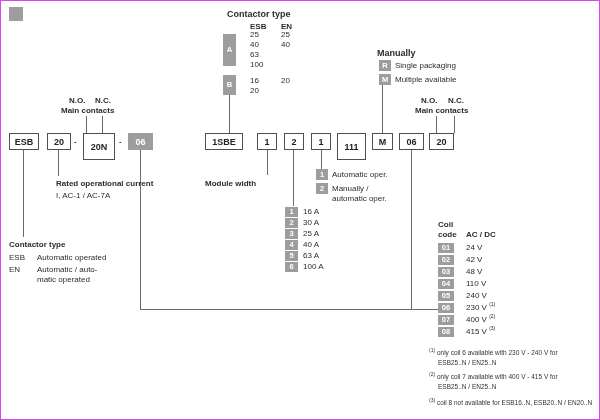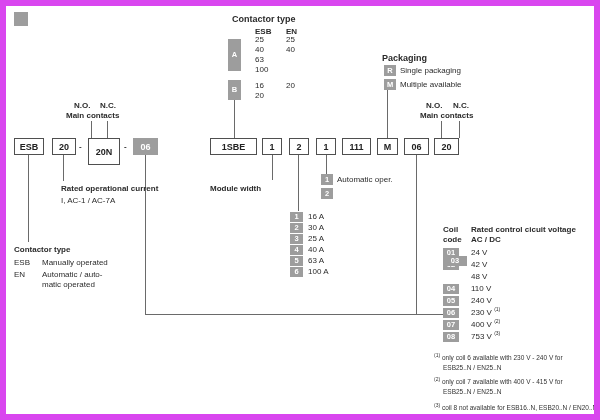--- a/index.html
+++ b/index.html
@@ -1,18 +1,18 @@
 <!DOCTYPE html>
 <html><head>
 <meta charset="utf-8">
 <style>
   *{margin:0;padding:0;box-sizing:border-box}
   html,body{background:#ececec}
   body{font-family:"Liberation Sans",sans-serif}
-  #canvas{position:relative;width:600px;height:420px;background:#ffffff;border:6px solid #d946ef;overflow:hidden;color:#2b2b2b}
+  #canvas{position:relative;width:600px;height:420px;background:#ffffff;border:1px solid #d946ef;overflow:hidden;color:#2b2b2b}
   .chip{position:absolute;background:#9d9d9d;color:#fff;font-weight:bold;font-size:7.5px;display:flex;align-items:center;justify-content:center;line-height:1}
   .codebox{position:absolute;border:1px solid #4f4f4f;background:#fff;color:#222;font-weight:bold;font-size:9px;display:flex;align-items:center;justify-content:center}
   .codebox.gray{background:#9d9d9d;border-color:#9d9d9d;color:#fff}
   .line{position:absolute;background:#6a6a6a}
   .t{position:absolute;font-size:8px;line-height:1.25;white-space:nowrap}
   .b{font-weight:bold}
   .wrap{white-space:normal}
   .fn{position:absolute;font-size:6.5px;color:#333;white-space:nowrap}
   sup{font-size:5px;vertical-align:super;line-height:0}
 </style>
@@ -33,21 +33,21 @@
   <div class="t" style="left:249px;top:39px">40</div>
   <div class="t" style="left:280px;top:39px">40</div>
   <div class="t" style="left:249px;top:49px">63</div>
   <div class="t" style="left:249px;top:59px">100</div>
 
   <div class="chip" style="left:222px;top:74px;width:13px;height:20px">B</div>
   <div class="t" style="left:249px;top:75px">16</div>
   <div class="t" style="left:280px;top:75px">20</div>
   <div class="t" style="left:249px;top:85px">20</div>
 
-  <div class="t b" style="left:376px;top:47px;font-size:9px">Packaging</div>
+  <div class="t b" style="left:376px;top:47px;font-size:9px">Manually</div>
   <div class="chip" style="left:378px;top:59px;width:12px;height:11px">R</div>
   <div class="t" style="left:394px;top:60px">Single packaging</div>
   <div class="chip" style="left:378px;top:73px;width:12px;height:11px">M</div>
   <div class="t" style="left:394px;top:74px">Multiple available</div>
 
   <div class="t b" style="left:68px;top:95px">N.O.</div>
   <div class="t b" style="left:94px;top:95px">N.C.</div>
   <div class="t b" style="left:60px;top:105px">Main contacts</div>
   <div class="line" style="left:85px;top:115px;width:1px;height:17px"></div>
   <div class="line" style="left:101px;top:115px;width:1px;height:17px"></div>
@@ -57,25 +57,25 @@
   <div class="t b" style="left:414px;top:105px">Main contacts</div>
   <div class="line" style="left:435px;top:115px;width:1px;height:17px"></div>
   <div class="line" style="left:453px;top:115px;width:1px;height:17px"></div>
 
   <div class="codebox" style="left:8px;top:132px;width:30px;height:17px">ESB</div>
   <div class="codebox" style="left:46px;top:132px;width:24px;height:17px">20</div>
   <div class="t b" style="left:73px;top:136px">-</div>
   <div class="codebox" style="left:82px;top:132px;width:32px;height:27px">20N</div>
   <div class="t b" style="left:118px;top:136px">-</div>
   <div class="codebox gray" style="left:127px;top:132px;width:25px;height:17px">06</div>
-  <div class="codebox" style="left:204px;top:132px;width:47px;height:17px">1SBE</div>
+  <div class="codebox" style="left:204px;top:132px;width:38px;height:17px">1SBE</div>
   <div class="codebox" style="left:256px;top:132px;width:20px;height:17px">1</div>
   <div class="codebox" style="left:283px;top:132px;width:20px;height:17px">2</div>
   <div class="codebox" style="left:310px;top:132px;width:20px;height:17px">1</div>
-  <div class="codebox" style="left:336px;top:132px;width:29px;height:17px">111</div>
+  <div class="codebox" style="left:336px;top:132px;width:29px;height:27px">111</div>
   <div class="codebox" style="left:371px;top:132px;width:21px;height:17px">M</div>
   <div class="codebox" style="left:398px;top:132px;width:25px;height:17px">06</div>
   <div class="codebox" style="left:428px;top:132px;width:25px;height:17px">20</div>
 
   <div class="line" style="left:22px;top:149px;width:1px;height:87px"></div>
   <div class="line" style="left:57px;top:149px;width:1px;height:26px"></div>
   <div class="line" style="left:139px;top:149px;width:1px;height:160px"></div>
   <div class="line" style="left:139px;top:308px;width:298px;height:1px"></div>
   <div class="line" style="left:228px;top:94px;width:1px;height:38px"></div>
   <div class="line" style="left:266px;top:149px;width:1px;height:25px"></div>
@@ -85,59 +85,59 @@
   <div class="line" style="left:410px;top:149px;width:1px;height:159px"></div>
 
   <div class="t b" style="left:55px;top:178px">Rated operational current</div>
   <div class="t" style="left:55px;top:190px">I, AC-1 / AC-7A</div>
 
   <div class="t b" style="left:204px;top:178px">Module width</div>
 
   <div class="chip" style="left:315px;top:168px;width:12px;height:11px">1</div>
   <div class="t" style="left:331px;top:169px">Automatic oper.</div>
   <div class="chip" style="left:315px;top:182px;width:12px;height:11px">2</div>
+  <div class="t wrap" style="left:331px;top:183px;width:62px">Manually / automatic oper.</div>
 
   <div class="chip" style="left:284px;top:206px;width:13px;height:10px">1</div>
   <div class="t" style="left:302px;top:206px">16 A</div>
   <div class="chip" style="left:284px;top:217px;width:13px;height:10px">2</div>
   <div class="t" style="left:302px;top:217px">30 A</div>
   <div class="chip" style="left:284px;top:228px;width:13px;height:10px">3</div>
   <div class="t" style="left:302px;top:228px">25 A</div>
   <div class="chip" style="left:284px;top:239px;width:13px;height:10px">4</div>
   <div class="t" style="left:302px;top:239px">40 A</div>
   <div class="chip" style="left:284px;top:250px;width:13px;height:10px">5</div>
   <div class="t" style="left:302px;top:250px">63 A</div>
   <div class="chip" style="left:284px;top:261px;width:13px;height:10px">6</div>
   <div class="t" style="left:302px;top:261px">100 A</div>
 
   <div class="t b" style="left:437px;top:219px">Coil</div>
   <div class="t b" style="left:437px;top:229px">code</div>
-  <div class="t b" style="left:465px;top:219px">Rated control cicuit voltage</div>
   <div class="t b" style="left:465px;top:229px">AC / DC</div>
 
   <div class="chip" style="left:437px;top:242px;width:16px;height:10px">01</div>
   <div class="t" style="left:465px;top:242px"><span>24 V</span></div>
   <div class="chip" style="left:437px;top:254px;width:16px;height:10px">02</div>
   <div class="t" style="left:465px;top:254px"><span>42 V</span></div>
-  <div class="chip" style="left:437px;top:250px;width:24px;height:10px">03</div>
+  <div class="chip" style="left:437px;top:266px;width:16px;height:10px">03</div>
   <div class="t" style="left:465px;top:266px"><span>48 V</span></div>
   <div class="chip" style="left:437px;top:278px;width:16px;height:10px">04</div>
   <div class="t" style="left:465px;top:278px"><span>110 V</span></div>
   <div class="chip" style="left:437px;top:290px;width:16px;height:10px">05</div>
   <div class="t" style="left:465px;top:290px"><span>240 V</span></div>
   <div class="chip" style="left:437px;top:302px;width:16px;height:10px">06</div>
   <div class="t" style="left:465px;top:302px"><span>230 V</span> <sup>(1)</sup></div>
   <div class="chip" style="left:437px;top:314px;width:16px;height:10px">07</div>
   <div class="t" style="left:465px;top:314px"><span>400 V</span> <sup>(2)</sup></div>
   <div class="chip" style="left:437px;top:326px;width:16px;height:10px">08</div>
-  <div class="t" style="left:465px;top:326px"><span>753 V</span> <sup>(3)</sup></div>
+  <div class="t" style="left:465px;top:326px"><span>415 V</span> <sup>(3)</sup></div>
 
   <div class="t b" style="left:8px;top:239px">Contactor type</div>
   <div class="t" style="left:8px;top:252px">ESB</div>
-  <div class="t" style="left:36px;top:252px">Manually operated</div>
+  <div class="t" style="left:36px;top:252px">Automatic operated</div>
   <div class="t" style="left:8px;top:264px">EN</div>
   <div class="t" style="left:36px;top:264px">Automatic / auto-</div>
   <div class="t" style="left:36px;top:274px">matic operated</div>
 
   <div class="fn" style="left:428px;top:348px"><sup>(1)</sup> <span>only coil 6 available with 230 V - 240 V for</span></div>
   <div class="fn" style="left:437px;top:358px">ESB25..N / EN25..N</div>
   <div class="fn" style="left:428px;top:372px"><sup>(2)</sup> <span>only coil 7 available with 400 V - 415 V for</span></div>
   <div class="fn" style="left:437px;top:382px">ESB25..N / EN25..N</div>
   <div class="fn" style="left:428px;top:398px"><sup>(3)</sup> <span>coil 8 not available for ESB16..N, ESB20..N / EN20..N</span></div>
 

